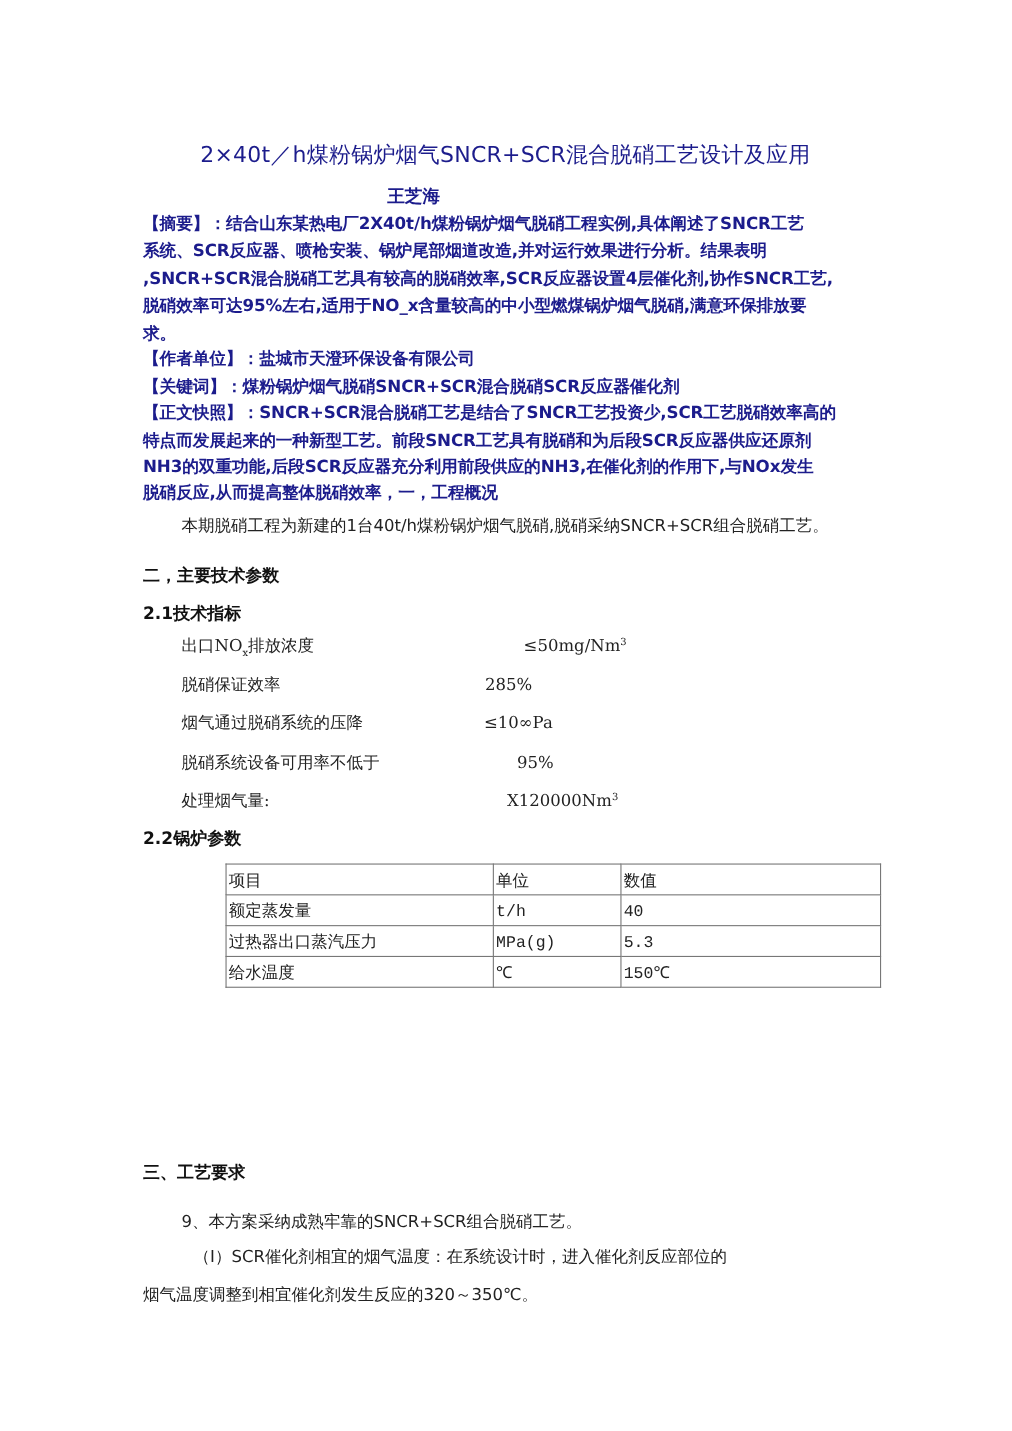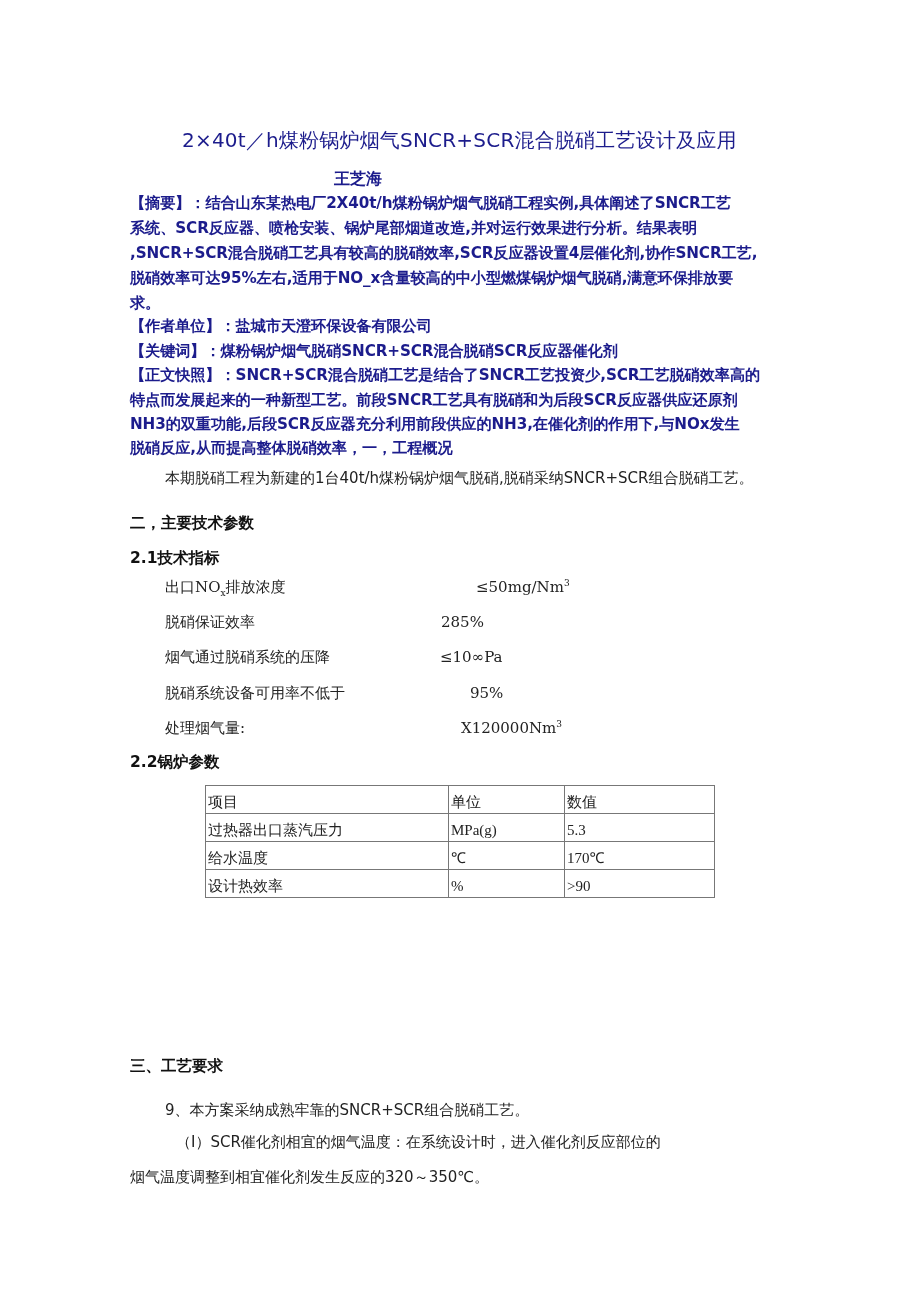--- a/index.html
+++ b/index.html
@@ -1,29 +1,29 @@
 <!DOCTYPE html>
 <html><head>
 <meta charset="utf-8">
 <style>
   html, body { margin: 0; padding: 0; background: #ffffff; }
   body { width: 920px; height: 1301px; position: relative; overflow: hidden;
          font-family: "DejaVu Sans", "Liberation Sans", sans-serif; color: #1a1a1a; }
   .abs { position: absolute; white-space: nowrap; }
   .blue { color: #1c1c8c; }
   .title { left: 182px; top: 127px; font-size: 20px; letter-spacing: 0.2px; }
-  .author { left: 334px; top: 169px; font-size: 16px; font-weight: bold; }
+  .author { left: 352px; top: 169px; font-size: 16px; font-weight: bold; }
   .bline { left: 130px; font-size: 15.2px; font-weight: bold; letter-spacing: -0.1px; }
   .para { left: 165px; top: 469px; font-size: 15px; color: #222; }
   .h2 { left: 130px; font-size: 15.5px; font-weight: bold; color: #111; }
   .spec-label { left: 165px; font-size: 15px; color: #222; font-family: "DejaVu Serif", serif; }
   .spec-value { font-size: 15px; color: #222; font-family: "DejaVu Serif", serif; }
   sub, sup { font-size: 9px; }
-  table.boiler { position: absolute; left: 205px; top: 785px; width: 510px;
-                 border-collapse: collapse; font-family: Liberation Serif, serif; font-size: 15px; color: #222; }
+  table.boiler { position: absolute; left: 205px; top: 785px; width: 596px;
+                 border-collapse: collapse; font-family: Liberation Mono, monospace; font-size: 15px; color: #222; }
   table.boiler td { border: 1px solid #777; padding: 0 2px; height: 27px; vertical-align: bottom; line-height: 22px; }
   table.boiler td.c1 { width: 238px; }
   table.boiler td.c2 { width: 111px; }
   .body-text { font-size: 15px; color: #222; }
 </style>
 </head>
 <body>
 
 <div>
 
@@ -73,33 +73,33 @@
   <div class="abs h2" style="top:752px">2.2锅炉参数</div>
 
   <table class="boiler">
     <tbody>
         <tr>
       <td class="c1">项目</td>
       <td class="c2">单位</td>
       <td>数值</td>
     </tr>
     <tr>
+      <td class="c1">额定蒸发量</td>
+      <td class="c2">t/h</td>
+      <td>40</td>
+    </tr>
+    <tr>
       <td class="c1">过热器出口蒸汽压力</td>
       <td class="c2">MPa(g)</td>
       <td>5.3</td>
     </tr>
     <tr>
       <td class="c1">给水温度</td>
       <td class="c2">℃</td>
-      <td>170℃</td>
-    </tr>
-    <tr>
-      <td class="c1">设计热效率</td>
-      <td class="c2">%</td>
-      <td>&gt;90</td>
+      <td>150℃</td>
     </tr>
   </tbody>
     </table>
 
   <div class="abs h2" style="top:1056px">三、工艺要求</div>
   <div class="abs body-text" style="left:165px; top:1101px">9、本方案采纳成熟牢靠的SNCR+SCR组合脱硝工艺。</div>
   <div class="abs body-text" style="left:176px; top:1133px">（I）SCR催化剂相宜的烟气温度：在系统设计时，进入催化剂反应部位的</div>
   <div class="abs body-text" style="left:130px; top:1168px">烟气温度调整到相宜催化剂发生反应的320～350℃。</div>
 
 </div>

